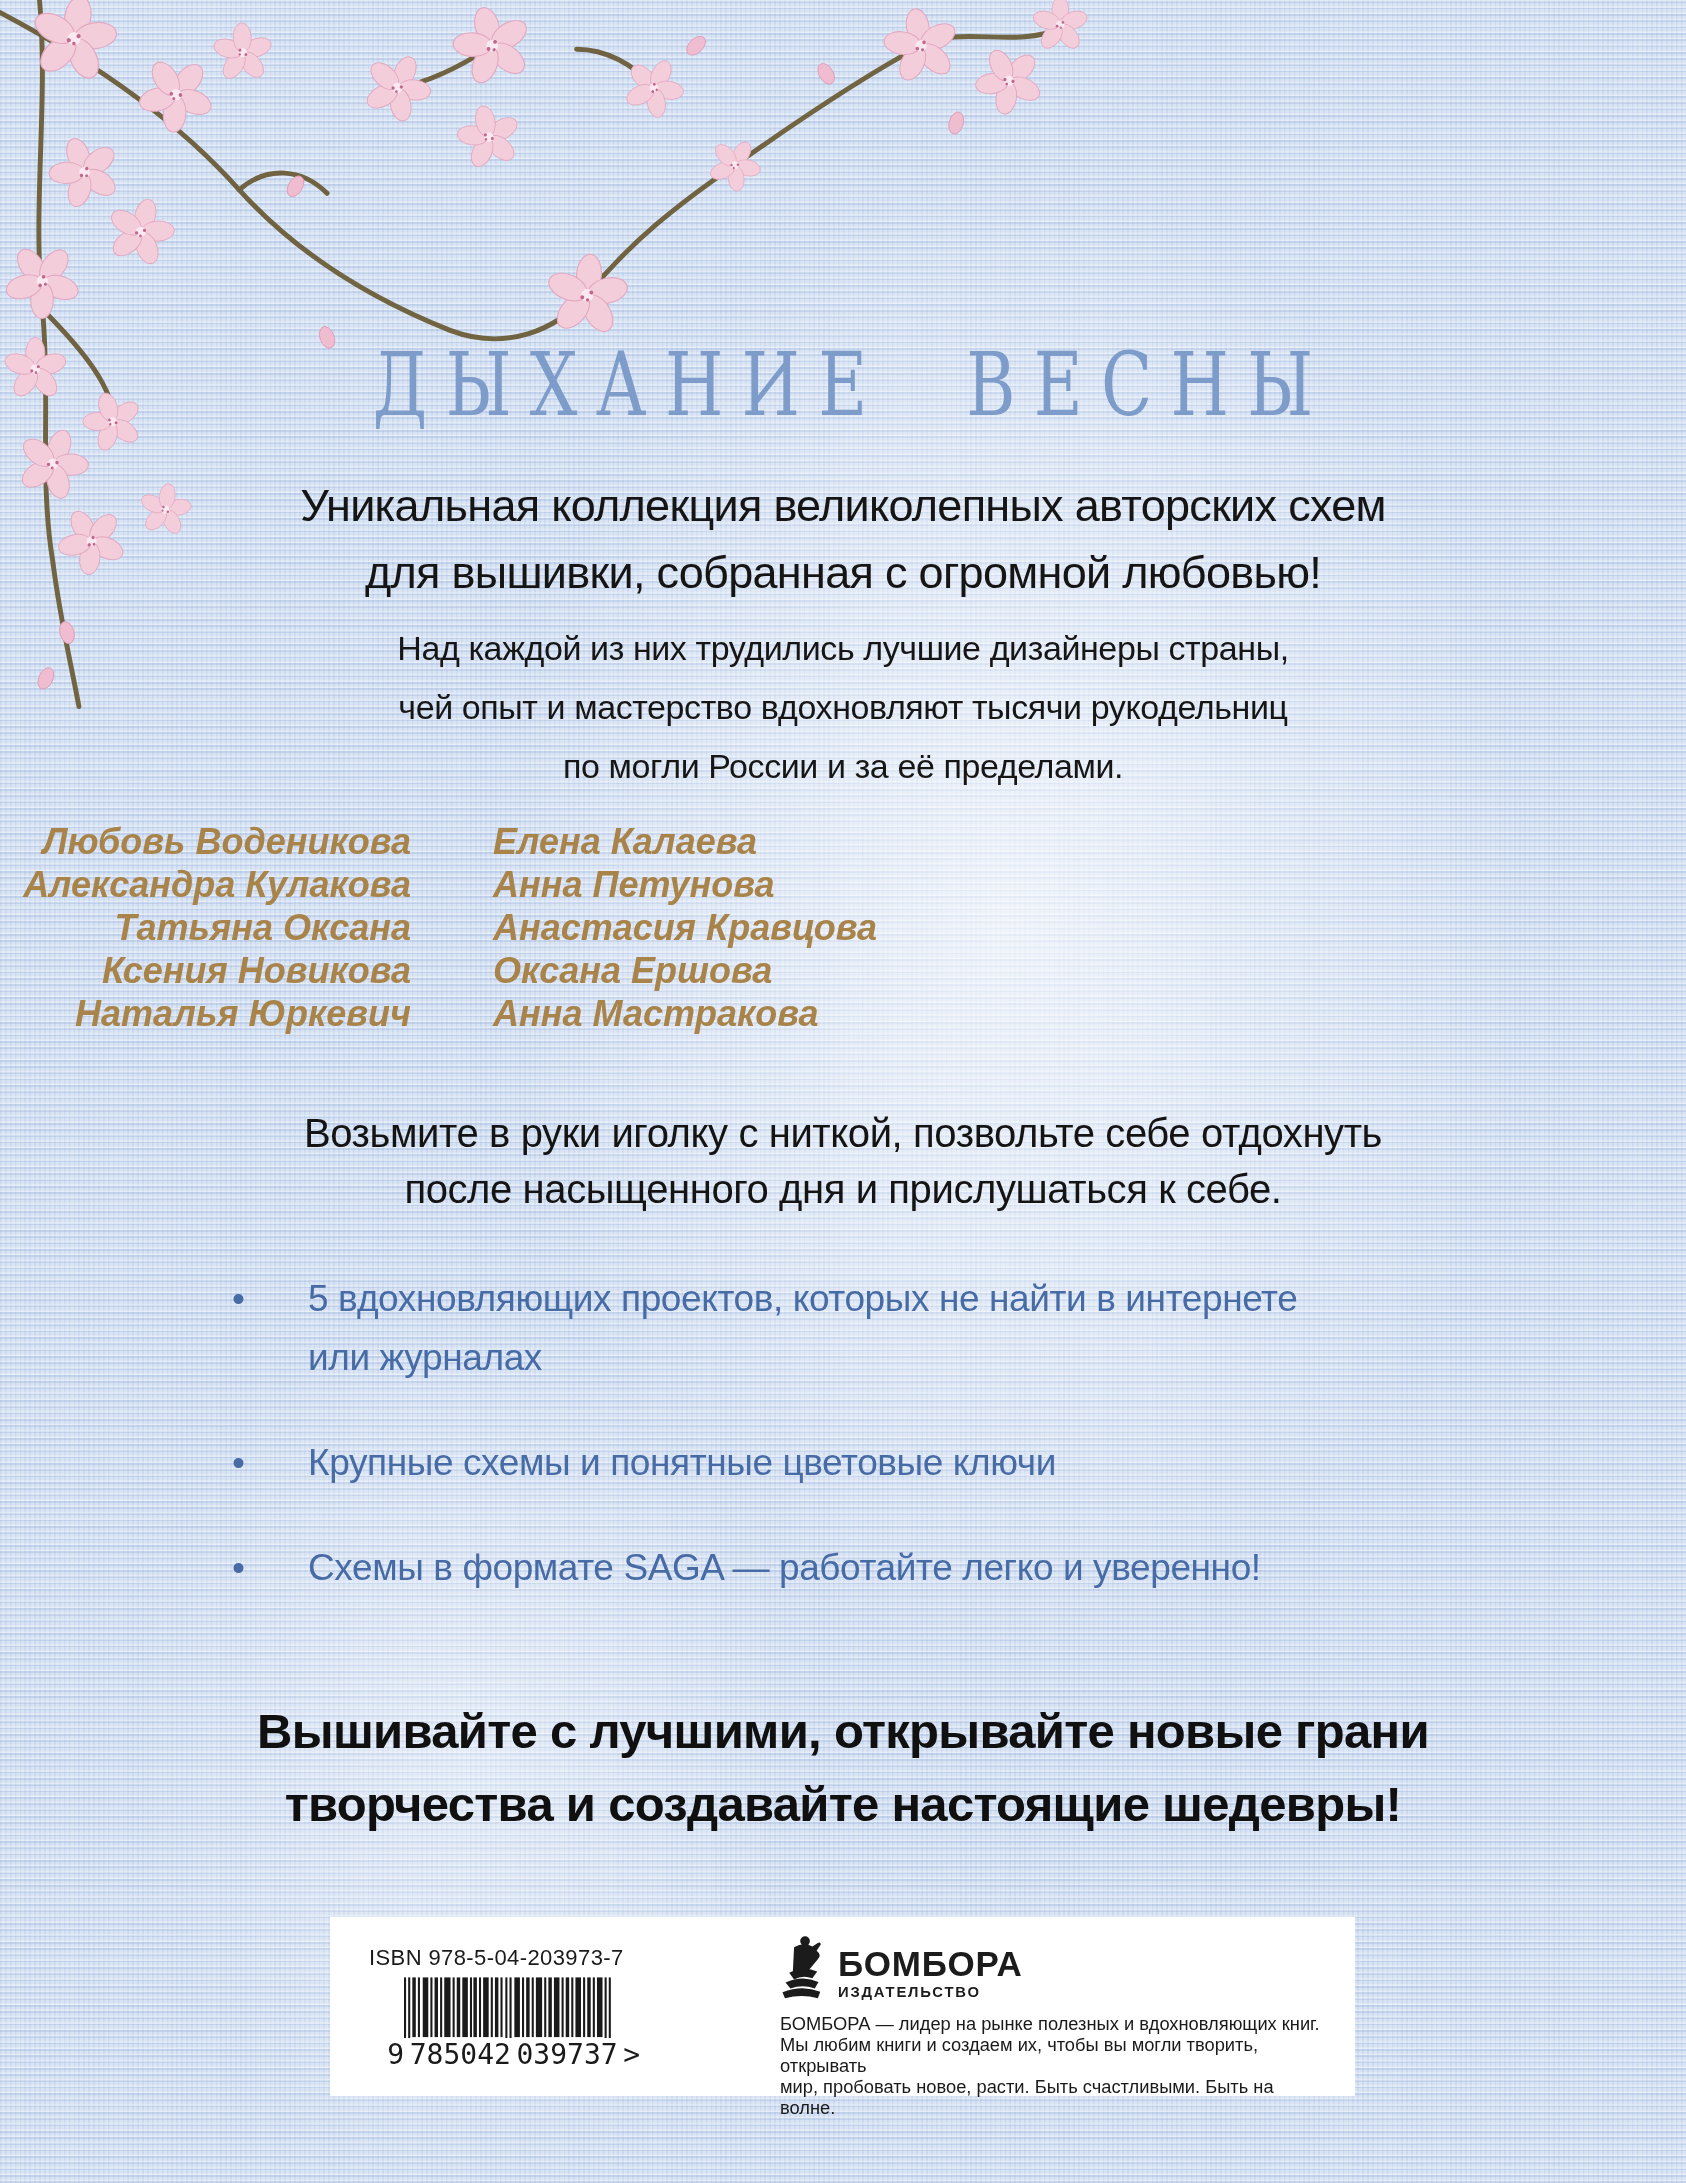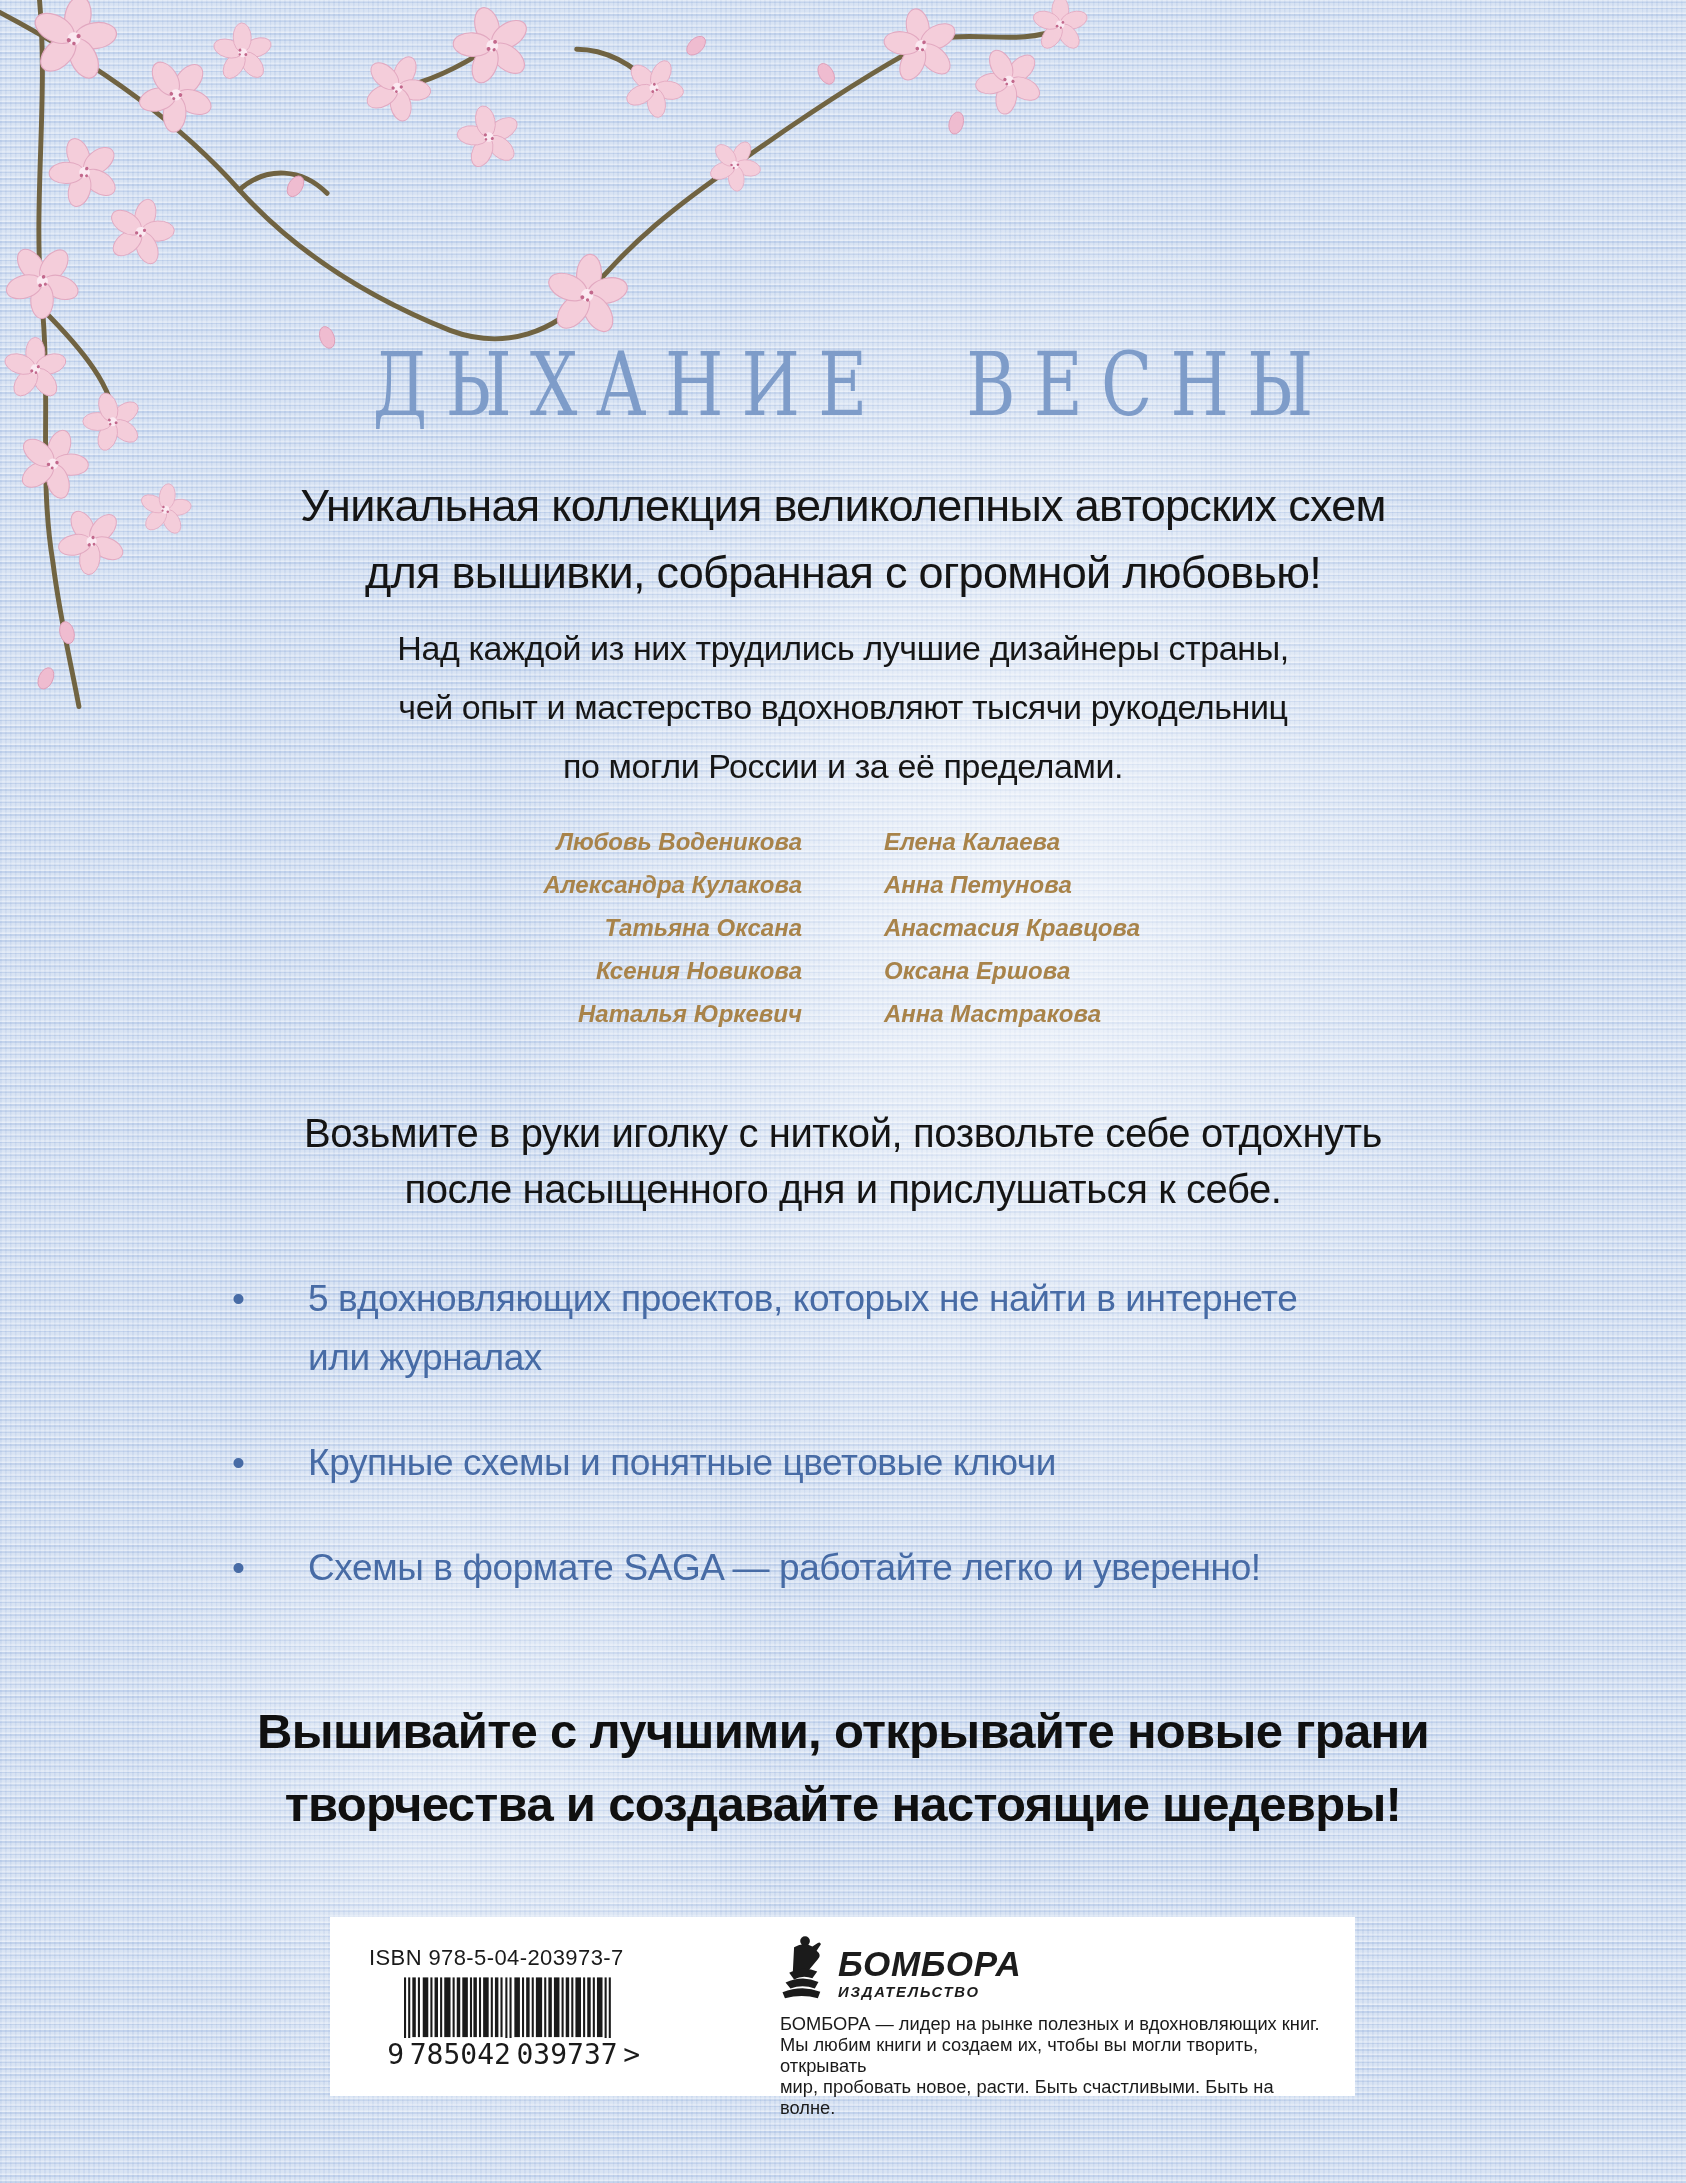--- a/index.html
+++ b/index.html
@@ -33,23 +33,23 @@
     word-spacing:41px;
     padding-left:18.3px;
     transform:scaleY(1.32);
     transform-origin:top center;
   }
   .intro   { top:472px;  font-size:45px; line-height:67px; color:#151515; letter-spacing:-0.7px; }
   .subintro{ top:619px;  font-size:34px; line-height:59px; color:#161616; letter-spacing:-0.4px; }
 
   .designers {
     position:absolute; top:820px; left:0; width:100%;
-    display:flex; justify-content:center; gap:82px;
+    display:flex; justify-content:flex-start; gap:82px;
     color:#a8834a; font-style:italic; font-weight:bold;
-    font-size:24px; line-height:43px;
+    font-size:36px; line-height:43px;
   }
   .designers .col-left  { width:411px; text-align:right; }
   .designers .col-right { width:411px; text-align:left; }
 
   .invitation { top:1105px; font-size:40px; line-height:56px; color:#141414; letter-spacing:-0.4px; }
 
   .bullets {
     position:absolute; top:1269px; left:232px; width:1286px;
     color:#476ba5; font-size:37px; line-height:59px; letter-spacing:-0.4px;
     list-style:none;
@@ -69,21 +69,21 @@
   .barcode-digits {
     display:flex; align-items:flex-end; justify-content:space-between;
     width:250px; margin:-11.2px auto 0;
     font-family:"DejaVu Sans Mono", monospace;
     font-size:28px; background:transparent;
   }
   .barcode-digits span { background:#fff; padding:0 2.8px; }
 
   .publisher-block { position:absolute; left:450px; top:18.3px; width:548px; color:#1a1a1a; }
   .logo-row { display:flex; align-items:flex-start; gap:14px; height:67px; }
-  .logo-text { padding-top:11.2px;font-style:italic; }
+  .logo-text { padding-top:11.2px; }
   .logo-name { font-size:35px; font-weight:bold; letter-spacing:0.7px; line-height:35px; color:#1c1c1c; }
   .logo-sub  { font-size:14.8px; font-weight:bold; letter-spacing:1.8px; margin-top:2.8px; color:#1c1c1c; }
   .publisher-desc { margin-top:11.2px; font-size:18.3px; line-height:21px; color:#1a1a1a; }
 </style>
 </head>
 <body>
 
 <div class="page">
 
   <svg class="flowers-svg" style="position:absolute;top:0;left:0;" width="1090" height="710" viewBox="0 0 1550 1010">

